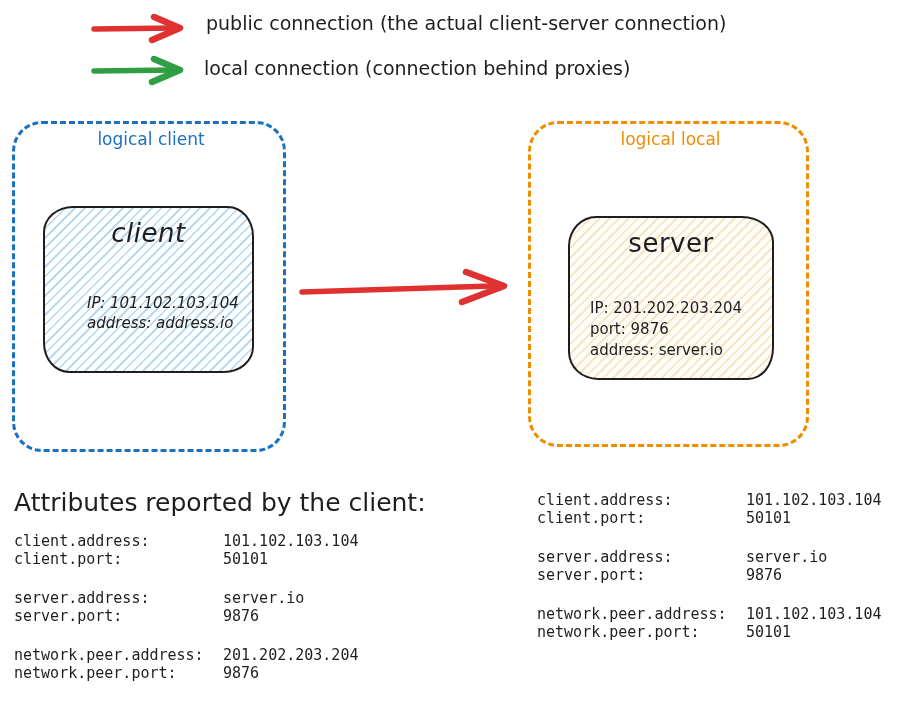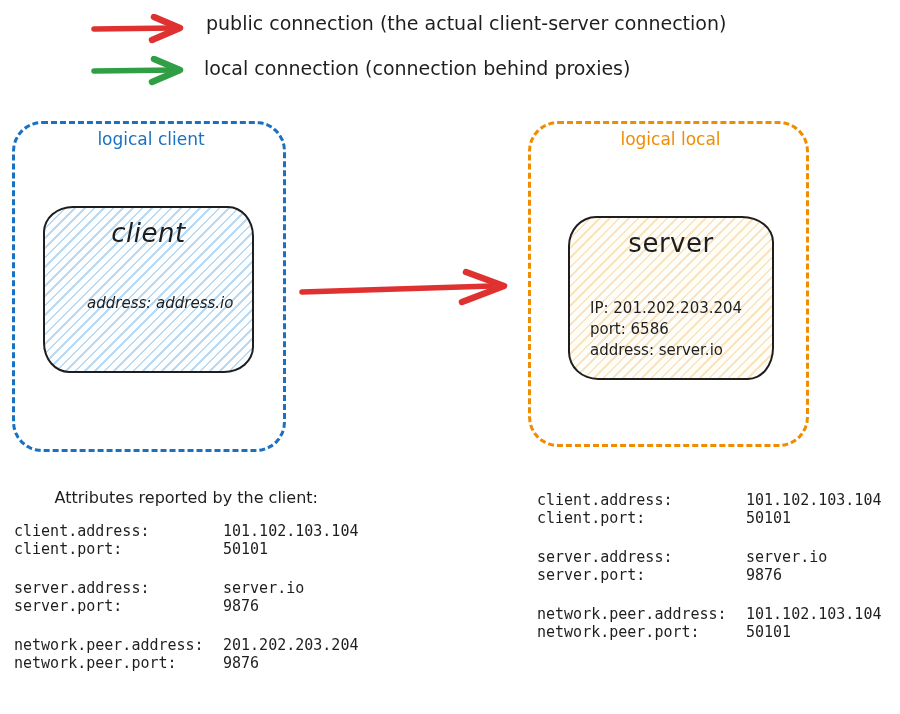--- a/index.html
+++ b/index.html
@@ -46,21 +46,21 @@
     font-size: 26px; letter-spacing: 0.5px;
   }
   .node-info { position: absolute; font-size: 15px; white-space: nowrap; }
   .node.client .node-info { left: 42px; top: 85px; line-height: 20px; }
   .node.server .node-info { left: 20px; top: 80px; line-height: 21px; }
 
   
   .attrs { position: absolute; }
   .attrs.left  { left: 14px;  top: 488px; }
   .attrs.right { left: 537px; top: 491px; }
-  .attrs-title { font-size: 16px; margin-bottom: 15px; white-space: nowrap; text-align: center; }
+  .attrs-title { font-size: 25px; margin-bottom: 15px; white-space: nowrap; text-align: center; }
   .agroup { margin-bottom: 21px; }
   .arow { display: flex; font-family: "DejaVu Sans Mono", monospace; font-size: 15px; line-height: 18px; white-space: pre; }
   .arow .k { width: 209px; }
 
   svg { display: block; }
 </style>
 </head>
 <body>
 
 <div class="abs" style="left:90px; top:14px; width:114px; height:30px;">
@@ -81,41 +81,42 @@
     </g>
   </svg>
 </div>
 <div class="abs legend-label" style="left:204px; top:57px;">local connection (connection behind proxies)</div>
 
 <div class="logical-box client">
   <div class="logical-label">logical client</div>
   <div class="node client">
     <div class="node-title">client</div>
     <div class="node-info">
+      <div>IP: 101.102.103.104</div>
       <div>address: address.io</div>
     </div>
   </div>
 </div>
 
 <div class="abs" style="left:292px; top:266px; width:230px; height:46px;">
   <svg width="230" height="46" viewBox="0 0 230 46">
     <g fill="none" stroke-linecap="round" stroke-linejoin="round" stroke="#e03131">
       <line x1="10" y1="26" x2="200" y2="20" stroke-width="5.5"></line>
       <polyline points="174,6 212,20 170,36" stroke-width="6.5"></polyline>
     </g>
   </svg>
 </div>
 
 <div class="logical-box server">
   <div class="logical-label">logical local</div>
   <div class="node server">
     <div class="node-title">server</div>
     <div class="node-info">
       <div>IP: 201.202.203.204</div>
-      <div>port: 6586</div>
+      <div>port: 9876</div>
       <div>address: server.io</div>
     </div>
   </div>
 </div>
 
 <div class="attrs left">
   <div class="attrs-title">Attributes reported by the client:</div>
   <div class="agroup">
     <div class="arow">
       <span class="k">client.address:</span>

